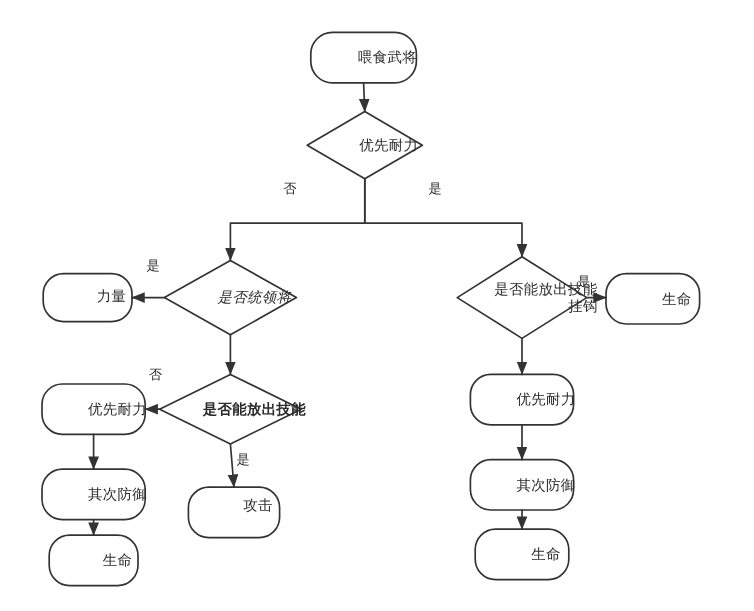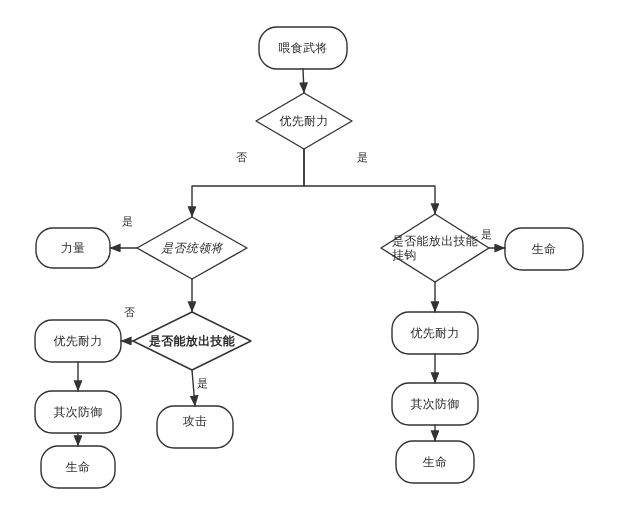--- a/index.html
+++ b/index.html
@@ -23,27 +23,28 @@
     left: 0;
     top: 0;
     width: 628px;
     height: 509px;
   }
   .node-label {
     position: absolute;
     display: flex;
     align-items: center;
     justify-content: center;
-    text-align: left;
+    text-align: right;
     color: #2b2b2b;
     font-size: 12px;
     line-height: 14px;
     letter-spacing: 0.3px;
     pointer-events: none;
     white-space: pre-line;
+    padding-left: 20px;
   }
   .edge-label {
     position: absolute;
     color: #2b2b2b;
     font-size: 11px;
     line-height: 12px;
     text-align: center;
     pointer-events: none;
   }
 </style>
@@ -90,21 +91,21 @@
         <path d="M 435 282 L 435 312" marker-end="url(#arrow)"></path>
         <path d="M 435 354 L 435 383" marker-end="url(#arrow)"></path>
         <path d="M 435 425 L 435 441" marker-end="url(#arrow)"></path>
       </g>
   </svg>
 
   <div id="labels-layer">
       <div class="node-label" style="left: 259px; top: 27px; width: 88px; height: 42px;">喂食武将</div>
       <div class="node-label" style="left: 256px; top: 93px; width: 96px; height: 56px;">优先耐力</div>
       <div class="node-label" style="left: 137px; top: 217px; width: 110px; height: 62px; font-style: italic;">是否统领将</div>
-      <div class="node-label" style="left: 36px; top: 228px; width: 74px; height: 40px;">力量</div>
+      <div class="node-label" style="left: 36px; top: 228px; width: 74px; height: 40px; font-family: Liberation Mono, monospace;">力量</div>
       <div class="node-label" style="left: 133px; top: 312px; width: 118px; height: 58px; font-weight: bold;">是否能放出技能</div>
       <div class="node-label" style="left: 35px; top: 320px; width: 86px; height: 42px;">优先耐力</div>
       <div class="node-label" style="left: 35px; top: 391px; width: 86px; height: 42px;">其次防御</div>
       <div class="node-label" style="left: 41px; top: 446px; width: 74px; height: 42px;">生命</div>
       <div class="node-label" style="left: 157px; top: 406px; width: 76px; height: 30px;">攻击</div>
       <div class="node-label" style="left: 381px; top: 214px; width: 108px; height: 68px;">是否能放出技能
 挂钩</div>
       <div class="node-label" style="left: 505px; top: 228px; width: 78px; height: 42px;">生命</div>
       <div class="node-label" style="left: 392px; top: 312px; width: 86px; height: 42px;">优先耐力</div>
       <div class="node-label" style="left: 392px; top: 383px; width: 86px; height: 42px;">其次防御</div>

